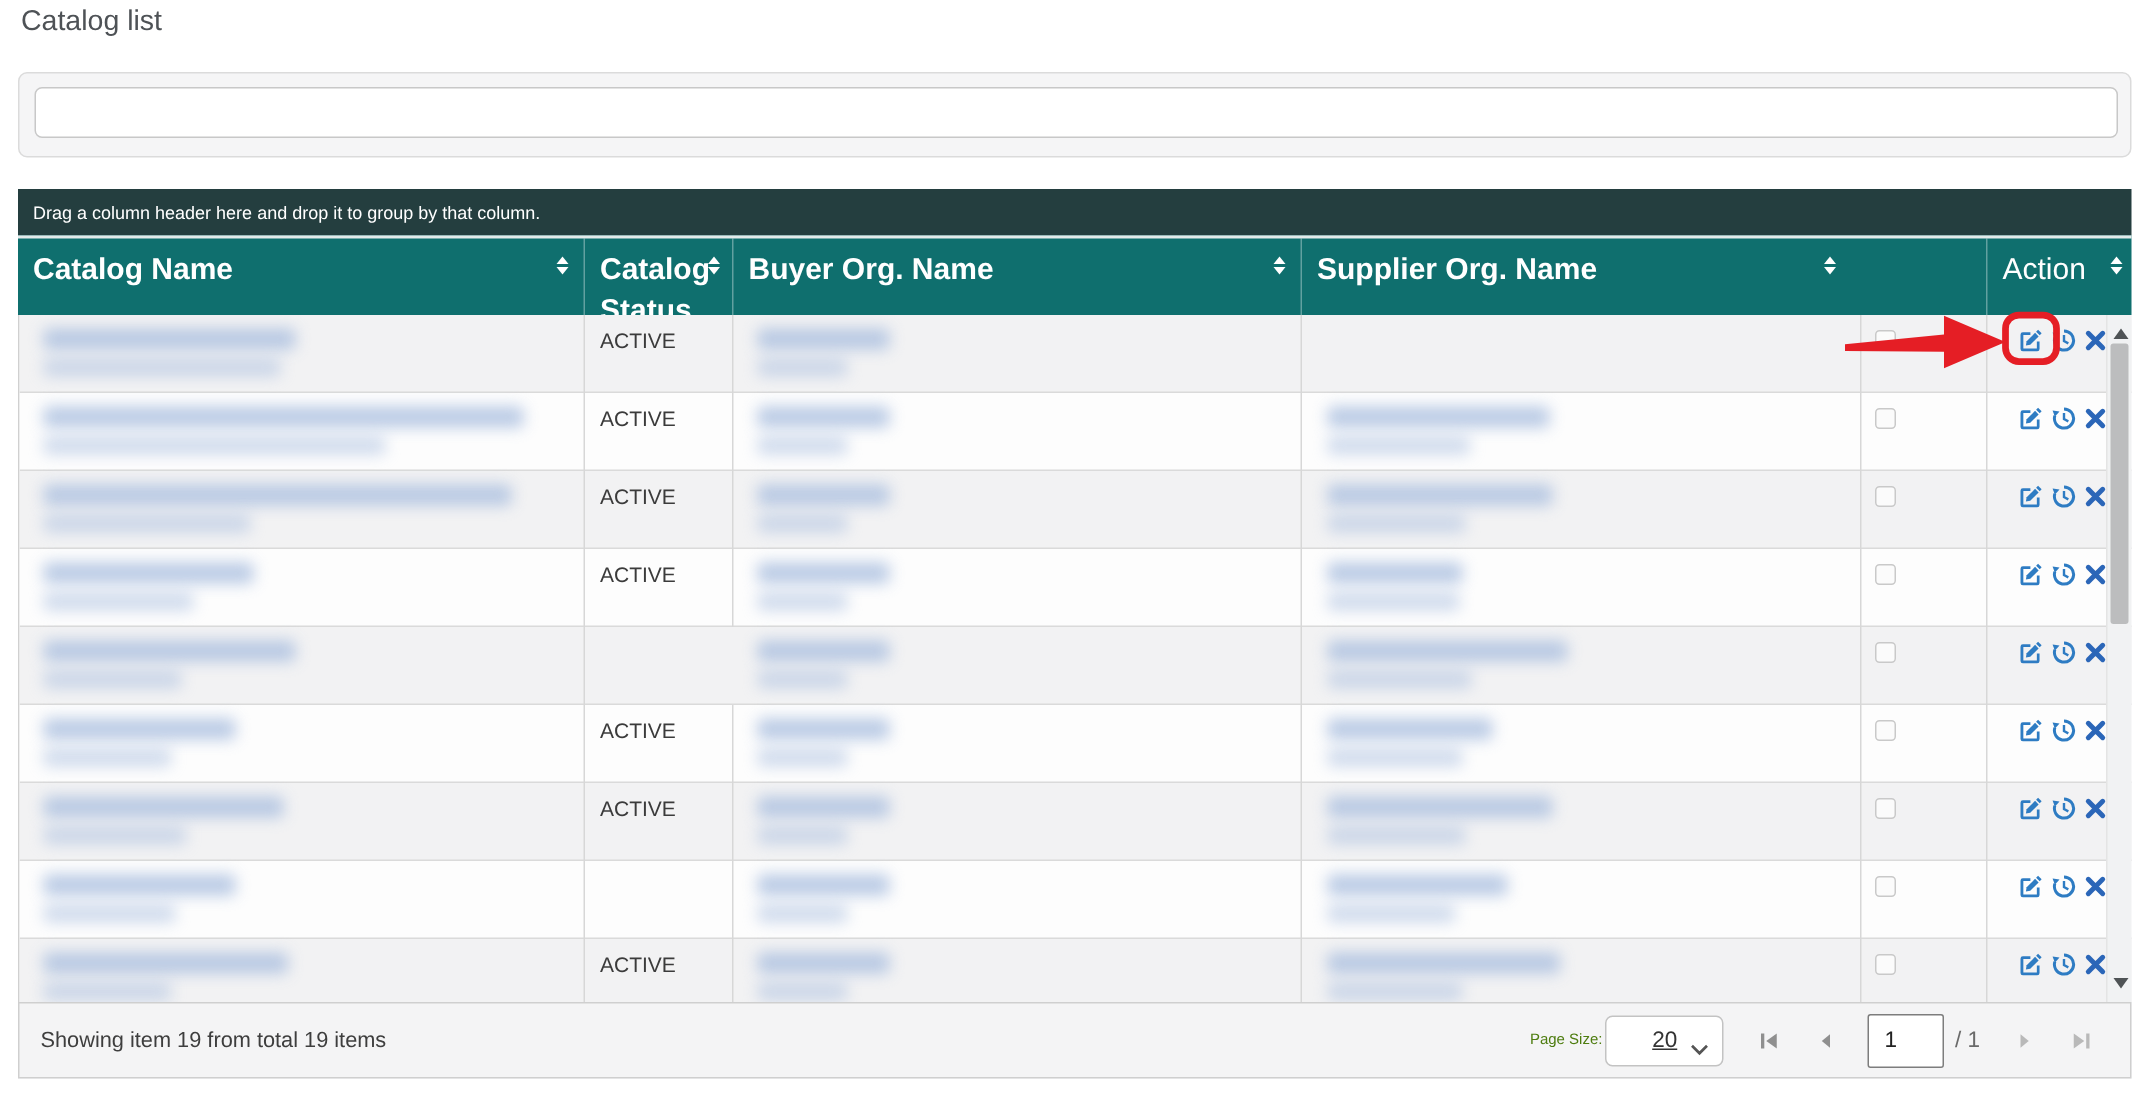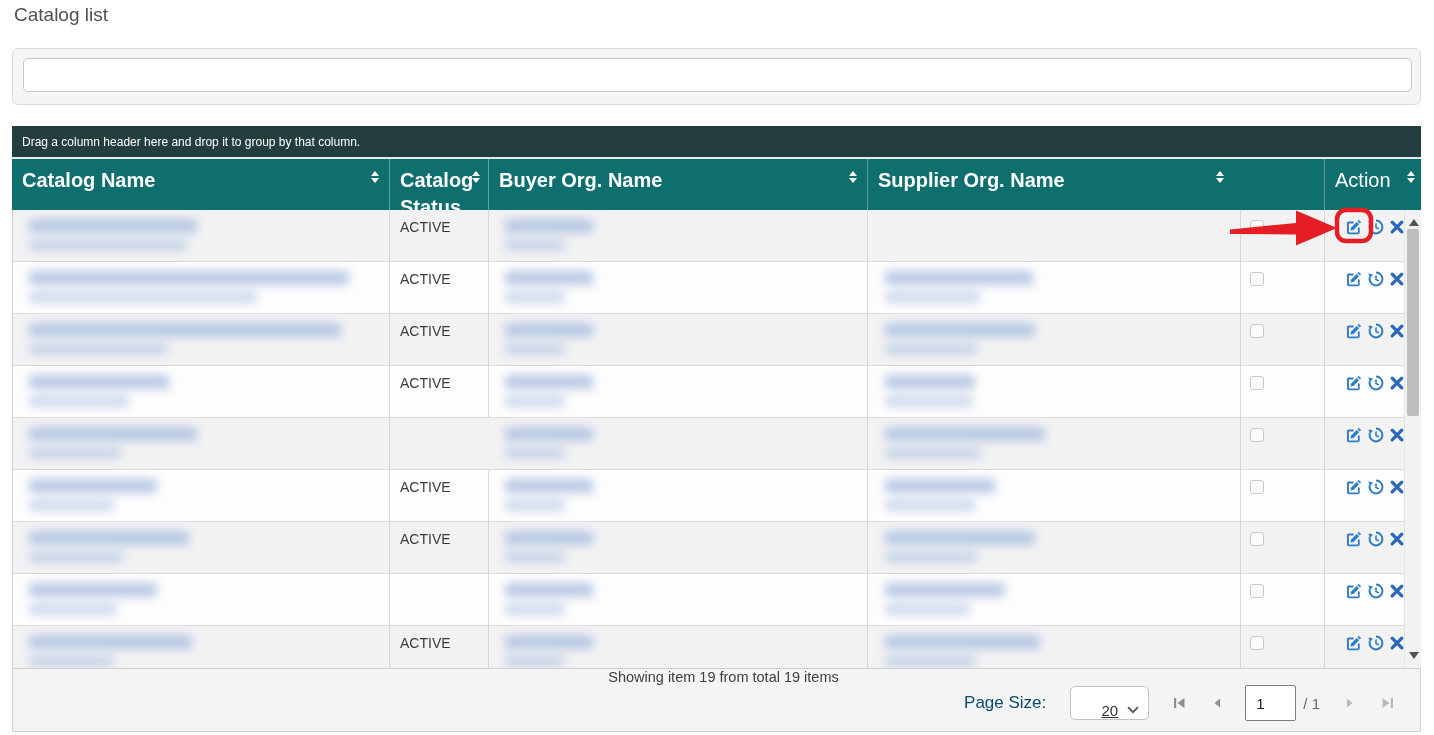--- a/index.html
+++ b/index.html
@@ -72,27 +72,27 @@
   
   #vscroll{position:absolute;left:1392px;top:84px;width:17px;height:458px;background:#f1f2f3;
     border-left:1px solid #e4e4e4;}
   .sb-arrow{position:absolute;left:4px;width:0;height:0;border-left:5px solid transparent;
     border-right:5px solid transparent;}
   .sb-up{top:9px;border-bottom:7px solid #4f5355;}
   .sb-dn{bottom:9px;border-top:7px solid #4f5355;}
   #sb-thumb{position:absolute;left:2px;top:19px;width:12px;height:187px;background:#bcbdbe;border-radius:2px;}
 
   
-  #grid-footer{left:12px;top:668px;width:1409px;height:64px;background:#f4f4f5;
-    border:1px solid #cfcfcf;display:flex;align-items:center;flex-direction:column;}
+  #grid-footer{left:12px;top:668px;width:1409px;height:51px;background:#f4f4f5;
+    border:1px solid #cfcfcf;display:flex;align-items:center;}
   #summary{margin-left:14px;font-size:14.5px;color:#3e3e3e;flex:0 0 auto;}
   #pager{margin-left:auto;display:flex;align-items:center;margin-right:24px;}
-  #page-size-label{font-size:17px;color:#0c4a6e;}
-  #page-size-select{margin-left:24px;width:79px;height:34px;background:#fff;border:1px solid #c3c3c3;
-    border-radius:5px;display:flex;align-items:flex-end;justify-content:center;font-size:15px;color:#333;
+  #page-size-label{font-size:10px;color:#4d7c0f;}
+  #page-size-select{margin-left:2px;width:79px;height:34px;background:#fff;border:1px solid #c3c3c3;
+    border-radius:5px;display:flex;align-items:center;justify-content:center;font-size:15px;color:#333;
     position:relative;cursor:pointer;text-decoration:underline;}
   #page-size-select .chev{position:absolute;right:9px;top:13px;}
   .pg-btn{width:16px;height:16px;margin-left:22px;cursor:pointer;}
   .pg-btn svg{width:16px;height:16px;display:block;}
   .pg-dark{color:#8f8f8f;}
   .pg-light{color:#b9b9b9;}
   #page-input{margin-left:20px;width:51px;height:36px;border:1px solid #7d7d7d;border-radius:2px;
     font-size:15px;color:#222;padding:0 0 0 10px;outline:none;background:#fff;font-family:inherit;}
   #page-total{margin-left:7px;font-size:15px;color:#6a6a6a;}
 

